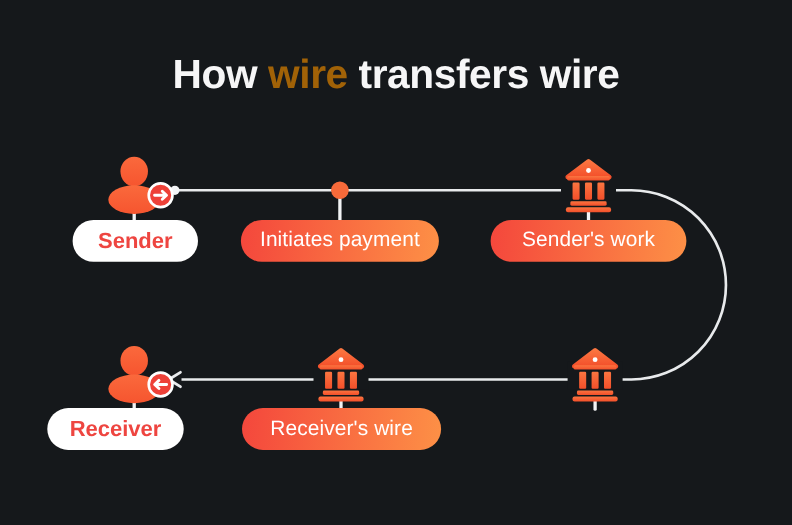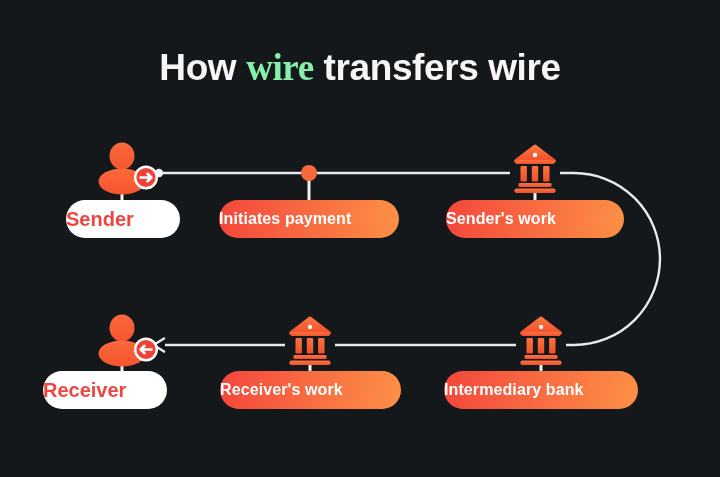--- a/index.html
+++ b/index.html
@@ -7,29 +7,29 @@
     position:relative;width:720px;height:477px;overflow:hidden;
     background:#15181b;
     font-family:"Liberation Sans","DejaVu Sans",sans-serif;
   }
   .title{
     position:absolute;top:47px;left:0;width:720px;margin:0;
     text-align:center;font-size:37px;font-weight:800;letter-spacing:-0.4px;
     color:#f6f6f7;line-height:42px;
   }
   .title span{white-space:pre;margin-top:14px;}
-  .title .hl{color:#86efac;font-family:Liberation Serif, serif;}
+  .title .hl{color:#a16207;}
   svg.flow{position:absolute;left:0;top:0;z-index:1;}
   .pill{
     position:absolute;z-index:2;height:38px;border-radius:19px;
-    display:flex;align-items:center;justify-content:flex-start;box-sizing:border-box;
+    display:flex;align-items:center;justify-content:center;box-sizing:border-box;
   }
   .pill-orange{
     background:linear-gradient(95deg,#f4473c 0%,#fd9046 100%);
-    color:#ffffff;font-size:16px;font-weight:700;letter-spacing:0.1px;
+    color:#ffffff;font-size:19px;font-weight:400;letter-spacing:0.1px;
   }
   .pill-white{
     background:#ffffff;color:#ee4540;font-size:20px;font-weight:700;
   }
 </style>
 </head>
 <body>
 
 <div class="stage">
 
@@ -123,20 +123,17 @@
 
   <div class="pill pill-orange" style="left:446px;top:200px;width:178px;">
     <span>Sender's work</span>
   </div>
 
   <div class="pill pill-white" style="left:43px;top:371px;width:124px;">
     <span>Receiver</span>
   </div>
 
   <div class="pill pill-orange" style="left:220px;top:371px;width:181px;">
-    <span>Receiver's work</span>
+    <span>Receiver's wire</span>
   </div>
 
-  <div class="pill pill-orange" style="left:444px;top:371px;width:194px;">
-    <span>Intermediary bank</span>
-  </div>
 
 </div>
 
 </body></html>

